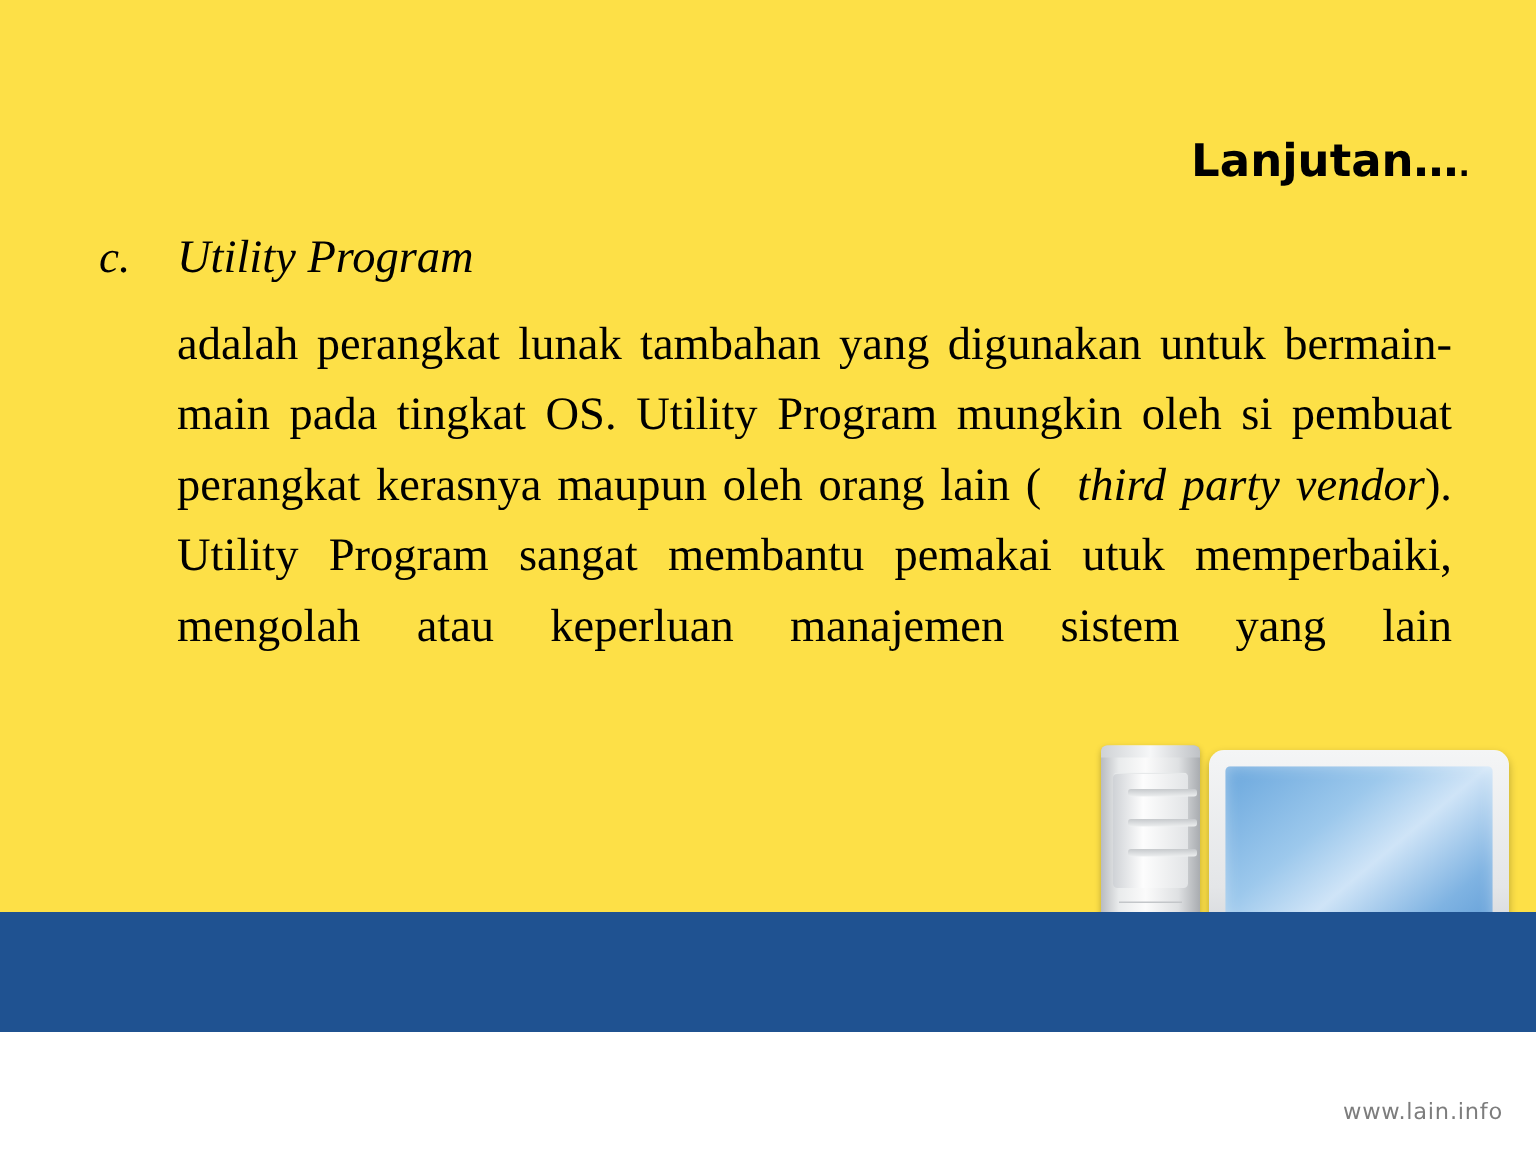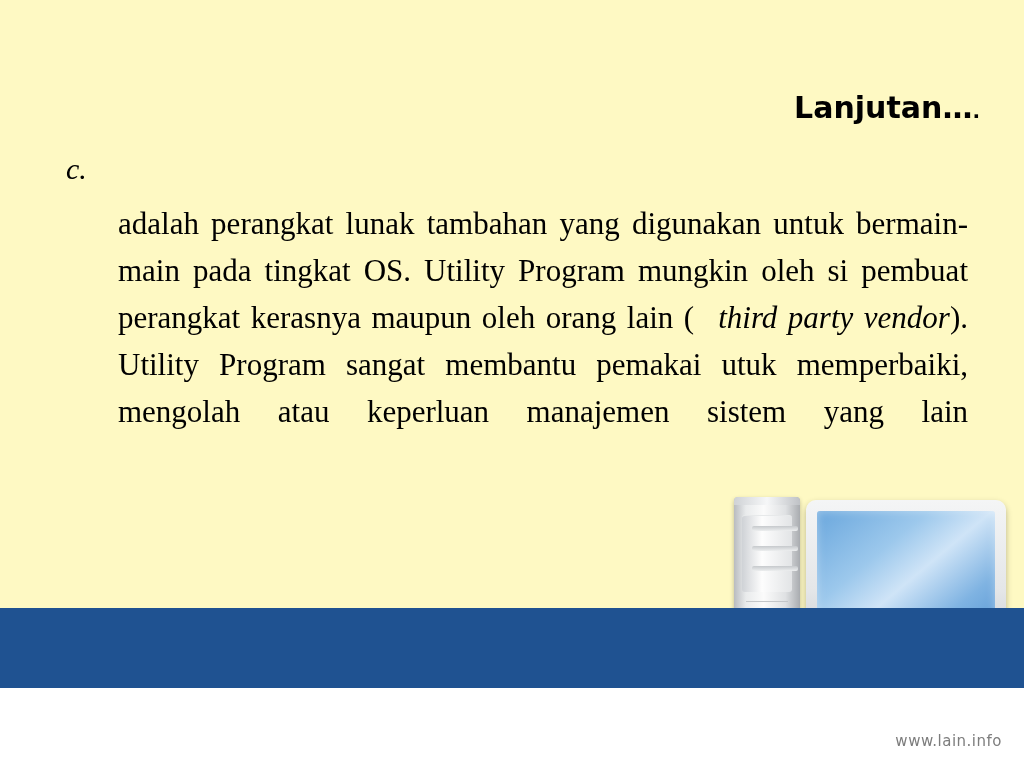--- a/index.html
+++ b/index.html
@@ -13,21 +13,21 @@
     font-family: "Liberation Serif", serif;
     overflow: hidden;
     position: relative;
   }
 
   .slide {
     position: absolute;
     left: 0; top: 0;
     width: 1024px;
     height: 768px;
-    background: #fef9c3;
+    background: #fde047;
     overflow: hidden;
   }
 
   
   .slide-title {
     position: absolute;
     right: 44px;
     top: 90px;
     font-family: "DejaVu Sans", sans-serif;
     font-weight: bold;
@@ -261,20 +261,21 @@
 <div class="slide">
 
   <div class="slide-title">
     <span>Lanjutan…</span><span class="dots-small">.</span>
   </div>
 
   <div class="body-block">
 
     <div class="bullet-row">
       <div class="bullet-marker">c.</div>
+      <div class="bullet-heading">Utility Program</div>
     </div>
 
     <div class="paragraph">
       <span>adalah perangkat lunak tambahan yang digunakan untuk bermain-main pada tingkat OS. Utility Program mungkin oleh si pembuat perangkat kerasnya maupun oleh orang lain (</span><span class="it">third party vendor</span><span>). Utility Program sangat membantu pemakai utuk memperbaiki, mengolah atau keperluan manajemen sistem yang lain</span>
     </div>
 
   </div>
 
   <div class="computer">
     <div class="tower-shadow"></div>

